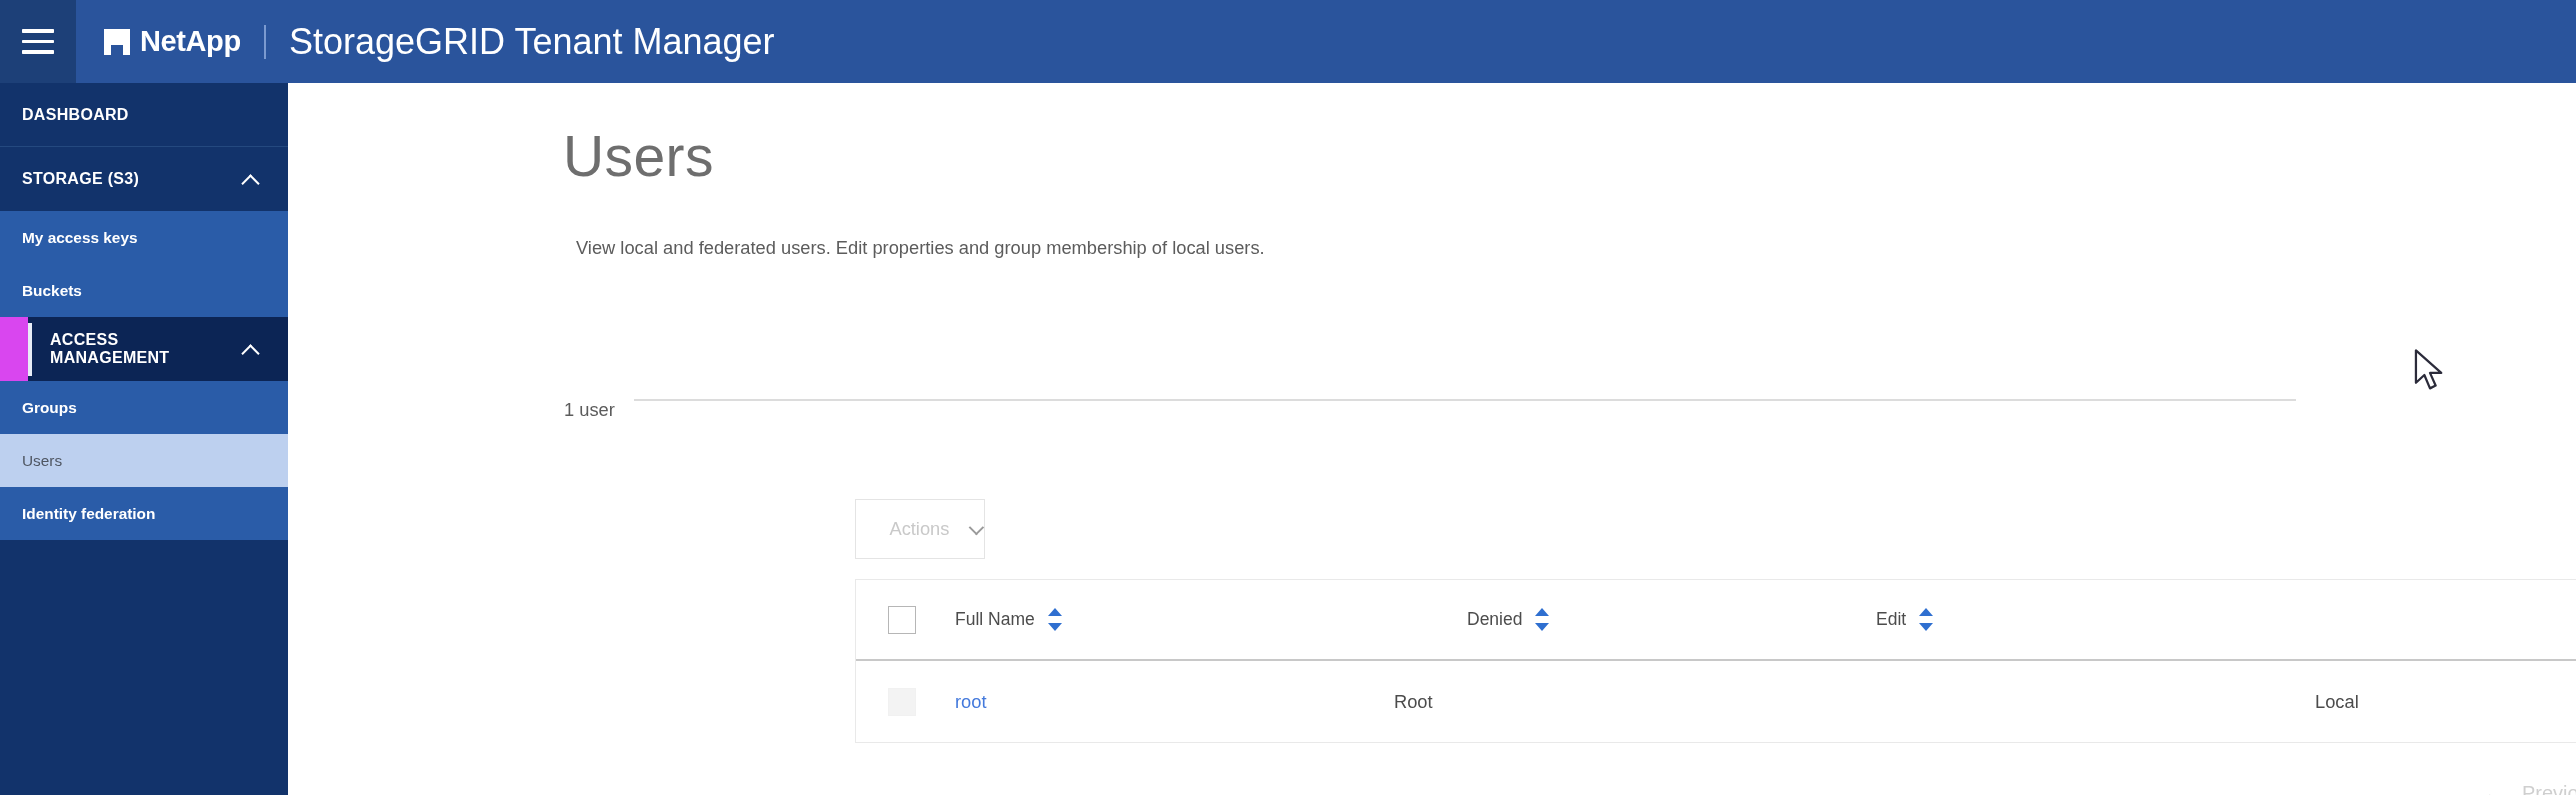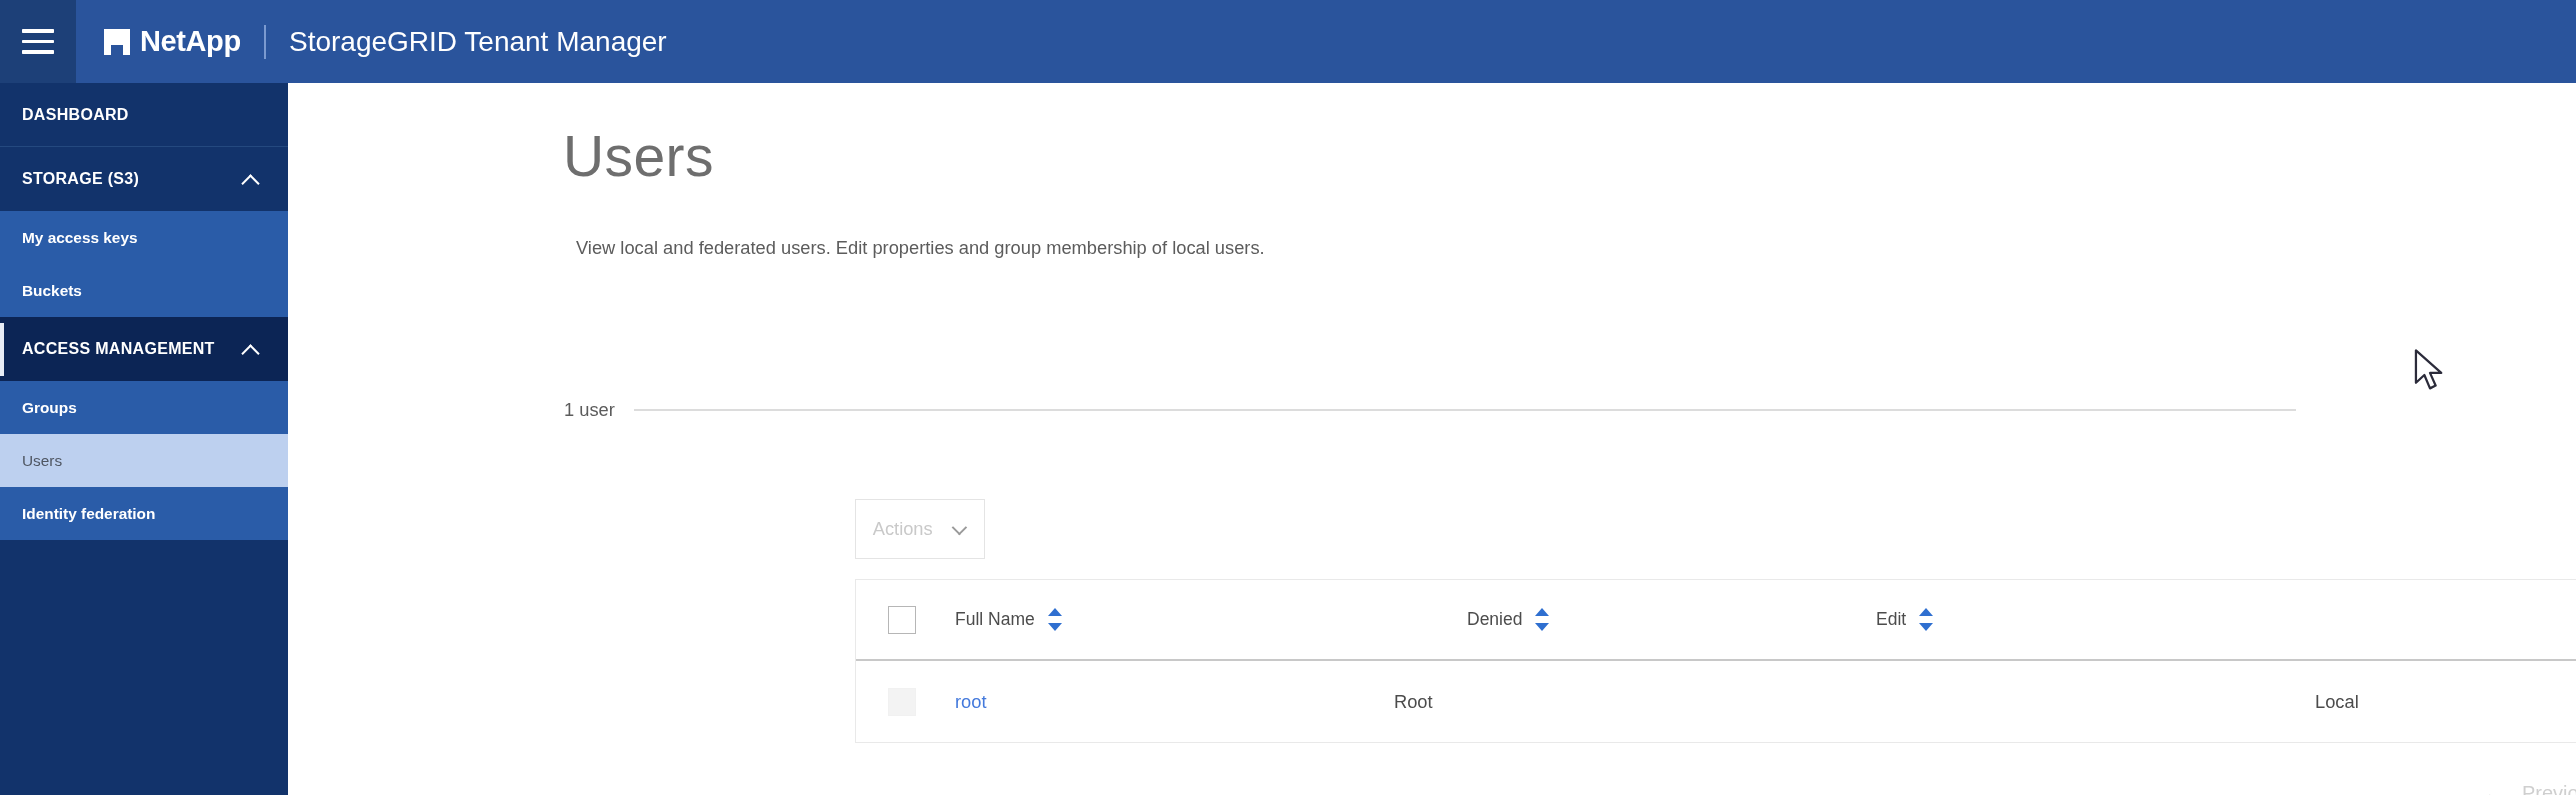--- a/index.html
+++ b/index.html
@@ -86,21 +86,21 @@
     line-height: 1;
   }
   .brand-divider {
     width: 1.5px;
     height: 34px;
     background: #7b9ad0;
     margin: 0 23.4px;
   }
   .app-title {
     color: #ffffff;
-    font-size: 28px;
+    font-size: 36px;
     font-weight: normal;
     line-height: 1;
   }
 
   
   .sidebar {
     position: absolute;
     left: 0; top: 83px;
     width: 288px;
     height: 713px;
@@ -119,20 +119,21 @@
     letter-spacing: 0.3px;
     cursor: pointer;
     background: #12336b;
     box-sizing: border-box;
   }
   .nav-section-head.dashboard {
     border-bottom: 0.7px solid #24497f;
   }
   .nav-section-head.accent {
     background: #0c2555;
+    margin-left: 28px;
   }
   .nav-section-head.accent::before {
     content: "";
     position: absolute;
     left: 0; top: 5.8px;
     width: 3.7px;
     height: 53px;
     background: #e8edf6;
   }
   .nav-section-head .label { flex: 1; }
@@ -198,21 +199,21 @@
     font-size: 18.3px;
     color: #5c5c5c;
     line-height: 1;
   }
 
   .count-row {
     position: absolute;
     left: 276px; top: 316px;
     width: 1732px;
     display: flex;
-    align-items: center;
+    align-items: flex-start;
     gap: 19px;
   }
   .count-label {
     font-size: 18.3px;
     color: #5c5c5c;
     white-space: nowrap;
   }
   .count-rule {
     flex: 1;
     height: 1.5px;
@@ -221,21 +222,21 @@
 
   .actions-btn {
     position: absolute;
     left: 567px; top: 416px;
     width: 130px;
     height: 60px;
     border: 1.5px solid #e4e4e4;
     background: #ffffff;
     display: flex;
     align-items: center;
-    justify-content: center;
+    justify-content: flex-end;
     gap: 20px;
     box-sizing: border-box;
     cursor: default;
   }
   .actions-btn .txt {
     font-size: 18.3px;
     color: #c9c9c9;
   }
   .chev-down-sm {
     width: 14.6px; height: 14.6px;

